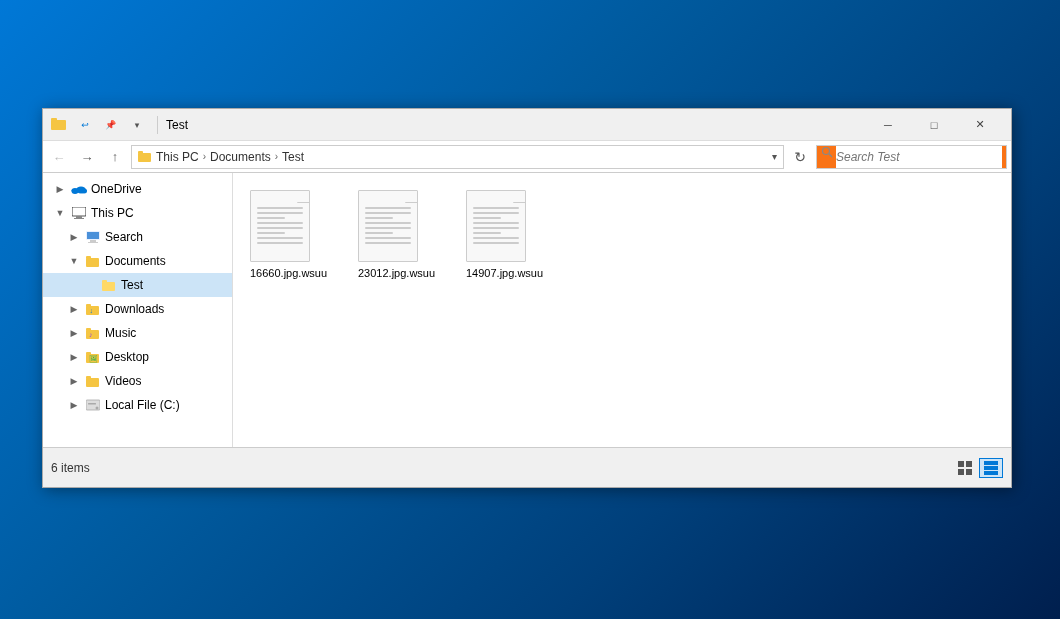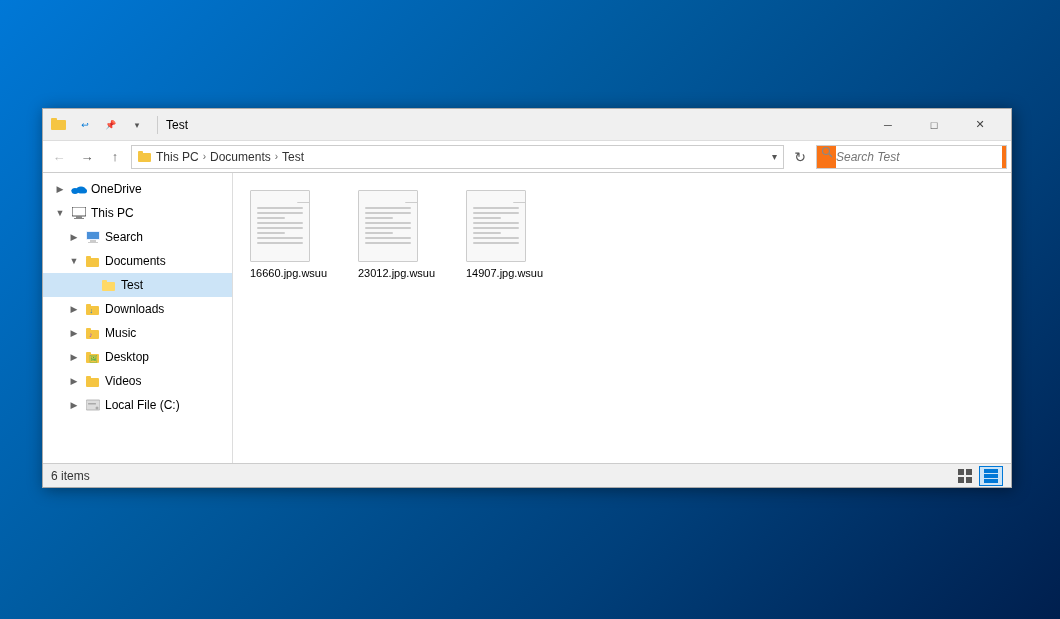--- a/index.html
+++ b/index.html
@@ -253,21 +253,21 @@
       font-size: 11px;
       color: #000;
       text-align: center;
       margin-top: 4px;
       word-break: break-all;
       line-height: 1.3;
     }
 
     
     .status-bar {
-      height: 24px;
+      height: 40px;
       background: #f0f0f0;
       border-top: 1px solid #ccc;
       display: flex;
       align-items: center;
       padding: 0 8px;
       flex-shrink: 0;
       justify-content: space-between;
     }
     .status-text {
       flex: 1;

